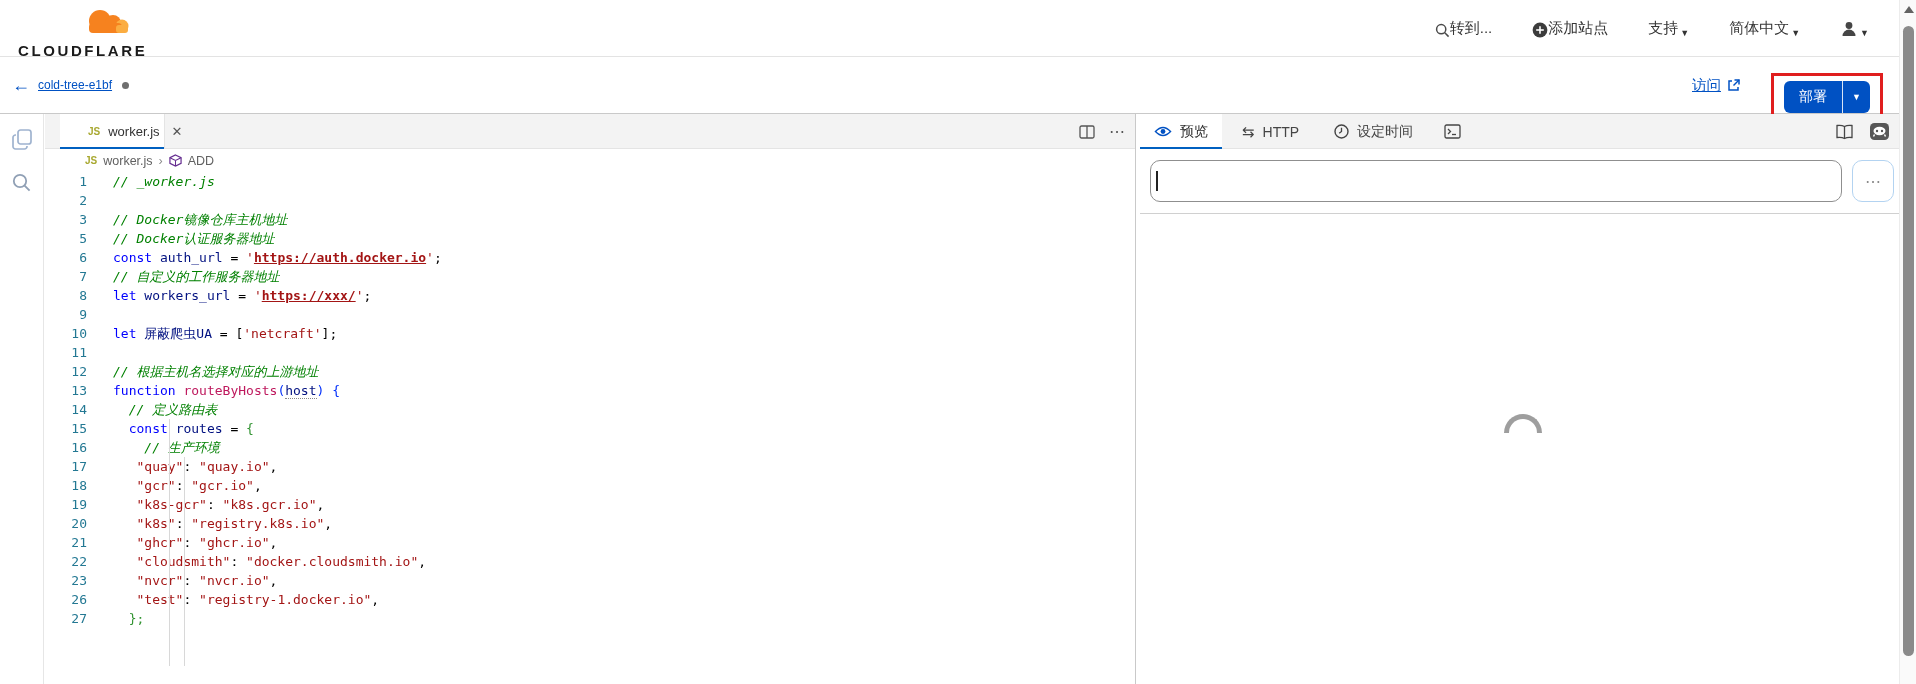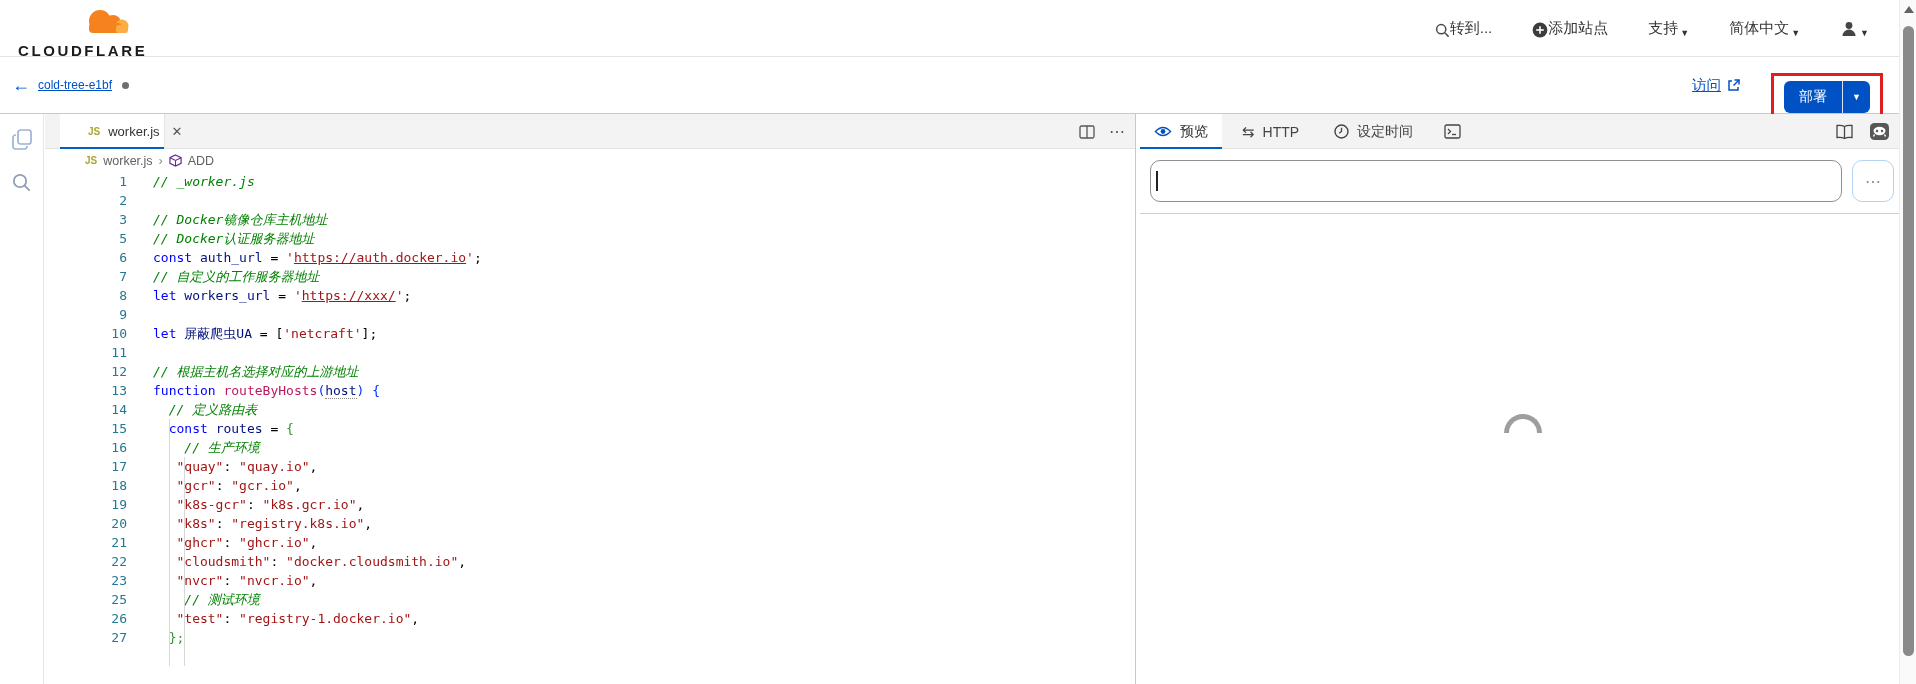--- a/index.html
+++ b/index.html
@@ -56,29 +56,29 @@
     cursor:pointer; }
   #worker-tab .underline { position:absolute; left:0; bottom:0; width:100%; height:2px; background:#0060c0; }
   .js-badge { color:#a8a830; font-weight:bold; font-size:10px;margin-left:18px; }
   #worker-tab .name { font-size:13px; color:#333; }
   #worker-tab .close { font-size:13px; color:#555; margin-left:4px; cursor:pointer; }
   #strip-actions { position:absolute; right:10px; top:0; height:35px; display:flex; align-items:center; gap:14px; color:#555; }
   #breadcrumb { position:absolute; left:45px; top:35px; width:1090px; height:23px; background:#fff;
     display:flex; align-items:center; gap:6px; padding-left:22px; font-size:12.5px; color:#616161; cursor:pointer; }
   #code-region { position:absolute; left:45px; top:58px; width:1090px; height:512px; background:#fff;
     font-family:"DejaVu Sans Mono", monospace; font-size:13px; cursor:text; }
-  .code-line { height:19px; line-height:19px; white-space:pre;margin-left:40px; }
+  .code-line { height:19px; line-height:19px; white-space:pre; }
   .code-line .ln { display:inline-block; width:42px; text-align:right; color:#237893; }
   .code-line .ct { margin-left:26px; }
   .tk-cm { color:#008000; font-style:italic; }
   .tk-kw { color:#0000ff; }
   .tk-vr { color:#001080; }
   .tk-fn { color:#be185d; }
   .tk-st { color:#a31515; }
-  .tk-url { color:#a31515; text-decoration:underline; }
+  .tk-url { color:#a31515; text-decoration:underline;font-weight:bold; }
   .tk-pu { color:#000; }
   .tk-bk1 { color:#0431fa; }
   .tk-bk2 { color:#319331; }
   .tk-hint { color:#001080; border-bottom:1px dotted #8a8a8a; }
   .indent-guide { position:absolute; width:1px; background:#d8d8d8; }
   #guide-1 { left:124px; top:247px; height:247px; }
   #guide-2 { left:139px; top:285px; height:209px; }
 
   
   #preview-pane { position:absolute; left:1140px; top:0; width:763px; height:570px; }
@@ -254,21 +254,20 @@
         <div class="code-line"><span class="ln">14</span><span class="ct"><span class="tk-pu">  </span><span class="tk-cm">// 定义路由表</span></span></div>
         <div class="code-line"><span class="ln">15</span><span class="ct"><span class="tk-pu">  </span><span class="tk-kw">const</span><span class="tk-pu"> </span><span class="tk-vr">routes</span><span class="tk-pu"> = </span><span class="tk-bk2">{</span></span></div>
         <div class="code-line"><span class="ln">16</span><span class="ct"><span class="tk-pu">    </span><span class="tk-cm">// 生产环境</span></span></div>
         <div class="code-line"><span class="ln">17</span><span class="ct"><span class="tk-pu">   </span><span class="tk-st">"quay"</span><span class="tk-pu">: </span><span class="tk-st">"quay.io"</span><span class="tk-pu">,</span></span></div>
         <div class="code-line"><span class="ln">18</span><span class="ct"><span class="tk-pu">   </span><span class="tk-st">"gcr"</span><span class="tk-pu">: </span><span class="tk-st">"gcr.io"</span><span class="tk-pu">,</span></span></div>
         <div class="code-line"><span class="ln">19</span><span class="ct"><span class="tk-pu">   </span><span class="tk-st">"k8s-gcr"</span><span class="tk-pu">: </span><span class="tk-st">"k8s.gcr.io"</span><span class="tk-pu">,</span></span></div>
         <div class="code-line"><span class="ln">20</span><span class="ct"><span class="tk-pu">   </span><span class="tk-st">"k8s"</span><span class="tk-pu">: </span><span class="tk-st">"registry.k8s.io"</span><span class="tk-pu">,</span></span></div>
         <div class="code-line"><span class="ln">21</span><span class="ct"><span class="tk-pu">   </span><span class="tk-st">"ghcr"</span><span class="tk-pu">: </span><span class="tk-st">"ghcr.io"</span><span class="tk-pu">,</span></span></div>
         <div class="code-line"><span class="ln">22</span><span class="ct"><span class="tk-pu">   </span><span class="tk-st">"cloudsmith"</span><span class="tk-pu">: </span><span class="tk-st">"docker.cloudsmith.io"</span><span class="tk-pu">,</span></span></div>
         <div class="code-line"><span class="ln">23</span><span class="ct"><span class="tk-pu">   </span><span class="tk-st">"nvcr"</span><span class="tk-pu">: </span><span class="tk-st">"nvcr.io"</span><span class="tk-pu">,</span></span></div>
-        <div class="code-line"><span class="ln">25</span><span class="ct"><span class="tk-pu">    </span><span class="tk-cm">// 测试环境</span></span></div>
         <div class="code-line"><span class="ln">26</span><span class="ct"><span class="tk-pu">   </span><span class="tk-st">"test"</span><span class="tk-pu">: </span><span class="tk-st">"registry-1.docker.io"</span><span class="tk-pu">,</span></span></div>
         <div class="code-line"><span class="ln">27</span><span class="ct"><span class="tk-pu">  </span><span class="tk-bk2">};</span></span></div>
       </div>
     <div class="indent-guide" id="guide-1"></div>
     <div class="indent-guide" id="guide-2"></div>
   </div>
 
   <div id="pane-divider"></div>
 
   <div id="preview-pane">

